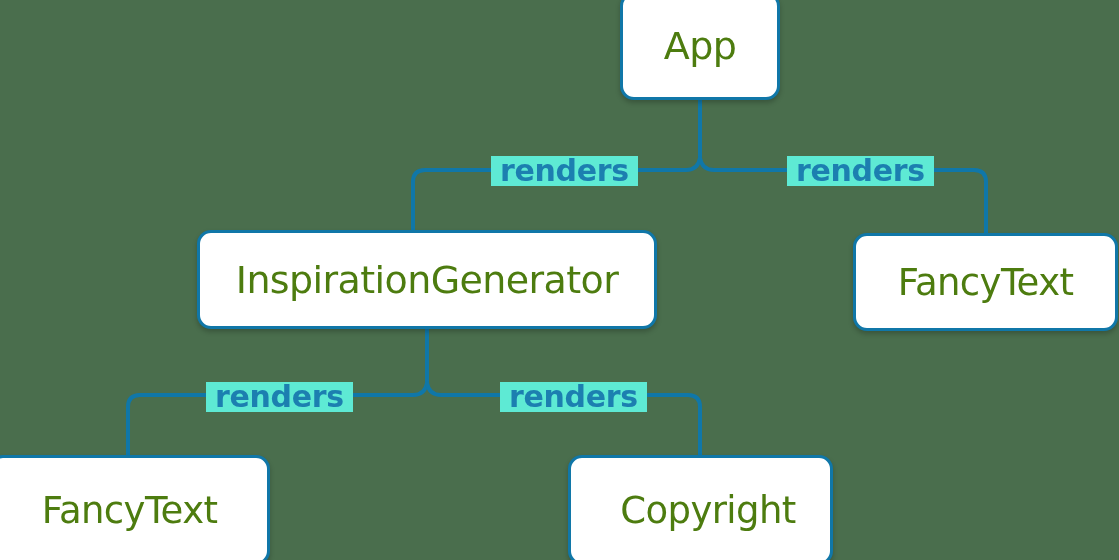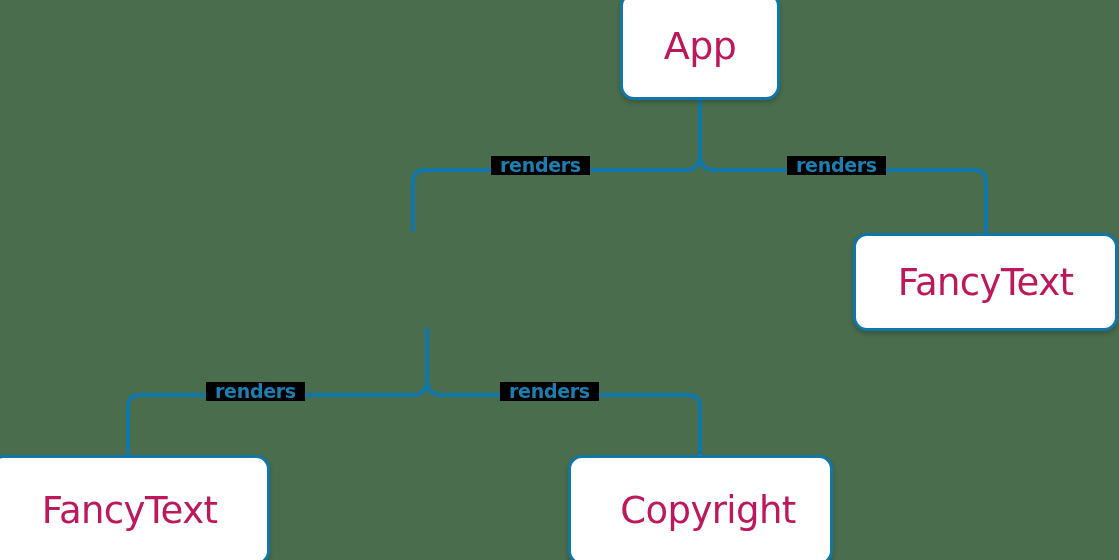--- a/index.html
+++ b/index.html
@@ -42,44 +42,44 @@
     stroke-linecap: round;
     stroke-linejoin: round;
   }
 
   
   .edge-label {
     position: absolute;
     z-index: 3;
     color: #1c7fb0;
     font-family: "DejaVu Sans", sans-serif;
-    font-size: 19px;
+    font-size: 30px;
     font-weight: 600;
     letter-spacing: -0.3px;
     white-space: nowrap;
-    background: #000000;
+    background: #5eead4;
     padding: 0 9px;
     line-height: 1;
   }
 
   
   .node-box {
     position: absolute;
     z-index: 2;
     background: #ffffff;
     border: 3px solid #1077a8;
     border-radius: 14px;
     display: flex;
     align-items: center;
     justify-content: center;
     box-shadow: 0 3px 5px rgba(0,0,0,0.22);
   }
 
   .node-label {
-    color: #be185d;
+    color: #4d7c0f;
     font-family: "DejaVu Sans", sans-serif;
     font-size: 37px;
     font-weight: 400;
     letter-spacing: -0.6px;
     white-space: nowrap;
     line-height: 1;
   }
 
   
   #node-app          { left: 620px; top: -8px;  width: 160px; height: 108px; }
@@ -125,20 +125,23 @@
   <div class="edge-label" id="label-app-fancytext">renders</div>
 
   <div class="edge-label" id="label-ig-fancytext">renders</div>
 
   <div class="edge-label" id="label-ig-copyright">renders</div>
 
   <div class="node-box" id="node-app">
     <span class="node-label">App</span>
   </div>
 
+  <div class="node-box" id="node-inspiration">
+    <span class="node-label">InspirationGenerator</span>
+  </div>
 
   <div class="node-box" id="node-fancytext-r">
     <span class="node-label">FancyText</span>
   </div>
 
   <div class="node-box" id="node-fancytext-b">
     <span class="node-label">FancyText</span>
   </div>
 
   <div class="node-box" id="node-copyright">

